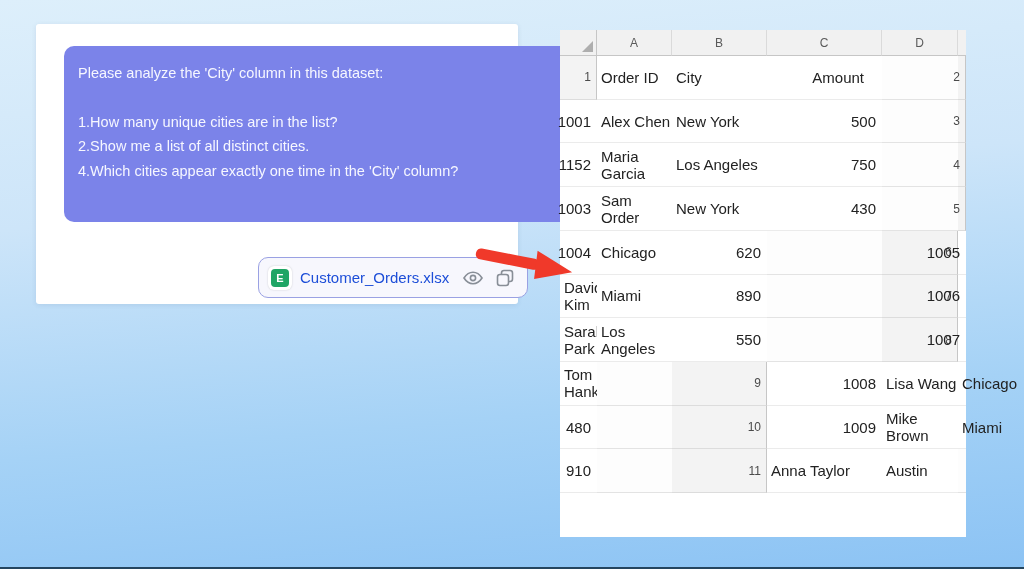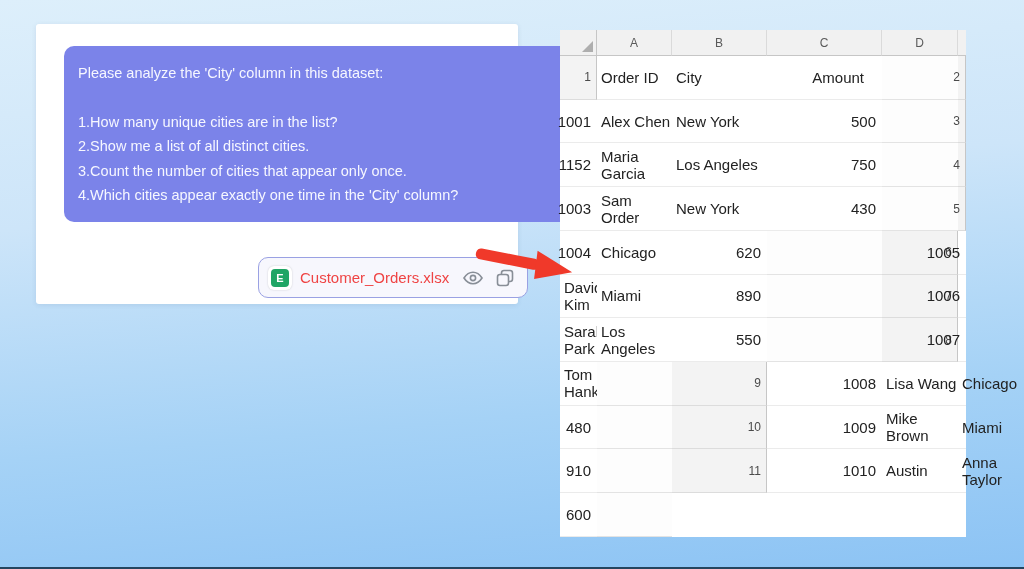--- a/index.html
+++ b/index.html
@@ -30,21 +30,21 @@
     display:flex;align-items:center;padding:0 10px 0 9px;gap:8px;cursor:pointer;
   }
   .file-tile{
     width:24px;height:24px;border-radius:6px;background:#ffffff;
     box-shadow:0 0 2px rgba(0,0,0,.18);display:flex;align-items:center;justify-content:center;flex:0 0 auto;
   }
   .file-glyph{
     width:18px;height:18px;border-radius:4px;background:#1fa565;color:#ffffff;
     font-size:11px;font-weight:bold;display:flex;align-items:center;justify-content:center;
   }
-  .chip-label{font-size:15px;color:#ef4444;flex:1 1 auto;white-space:nowrap;}
+  .chip-label{font-size:15px;color:#1d4ed8;flex:1 1 auto;white-space:nowrap;}
   .chip-icon{flex:0 0 auto;display:flex;align-items:center;justify-content:center;width:24px;height:24px;cursor:pointer;}
 
   
   .arrow-svg{position:absolute;left:468px;top:238px;z-index:5;}
 
   
   .sheet{
     position:absolute;left:560px;top:30px;width:406px;height:507px;
     display:grid;background:#ffffff;
     grid-template-columns:37px 75px 95px 115px 76px 8px;
@@ -77,21 +77,20 @@
   .sliver-head{background:#f1f1f1;border-bottom:1px solid #c6c6c6;}
 </style>
 </head>
 <body>
 
 <div class="card">
   <div class="bubble">
       <p class="bline first">Please analyze the 'City' column in this dataset:</p>
       <p class="bline">1.How many unique cities are in the list?</p>
       <p class="bline">2.Show me a list of all distinct cities.</p>
-      <p class="bline">3.Count the number of cities that appear only once.</p>
       <p class="bline">4.Which cities appear exactly one time in the 'City' column?</p>
     </div>
 
   <div class="chip">
     <span class="file-tile">
       <span class="file-glyph">E</span>
     </span>
     <span class="chip-label">Customer_Orders.xlsx</span>
     <span class="chip-icon">
       <svg width="22" height="22" viewBox="0 0 22 22" fill="none">
@@ -172,20 +171,18 @@
     <div class="d-cell al">Chicago</div>
     <div class="d-cell ar">480</div>
     <div class="sliver"></div>
     <div class="rn-cell">10</div>
     <div class="d-cell ar">1009</div>
     <div class="d-cell al">Mike Brown</div>
     <div class="d-cell al">Miami</div>
     <div class="d-cell ar">910</div>
     <div class="sliver"></div>
     <div class="rn-cell">11</div>
-    <div class="d-cell ar">1010</div>
+    <div class="d-cell al">Anna Taylor</div>
     <div class="d-cell al">Austin</div>
-    <div class="d-cell al">Anna Taylor</div>
-    <div class="d-cell ar">600</div>
     <div class="sliver"></div>
   </div>
 
 <div class="bottom-edge"></div>
 
 </body></html>

